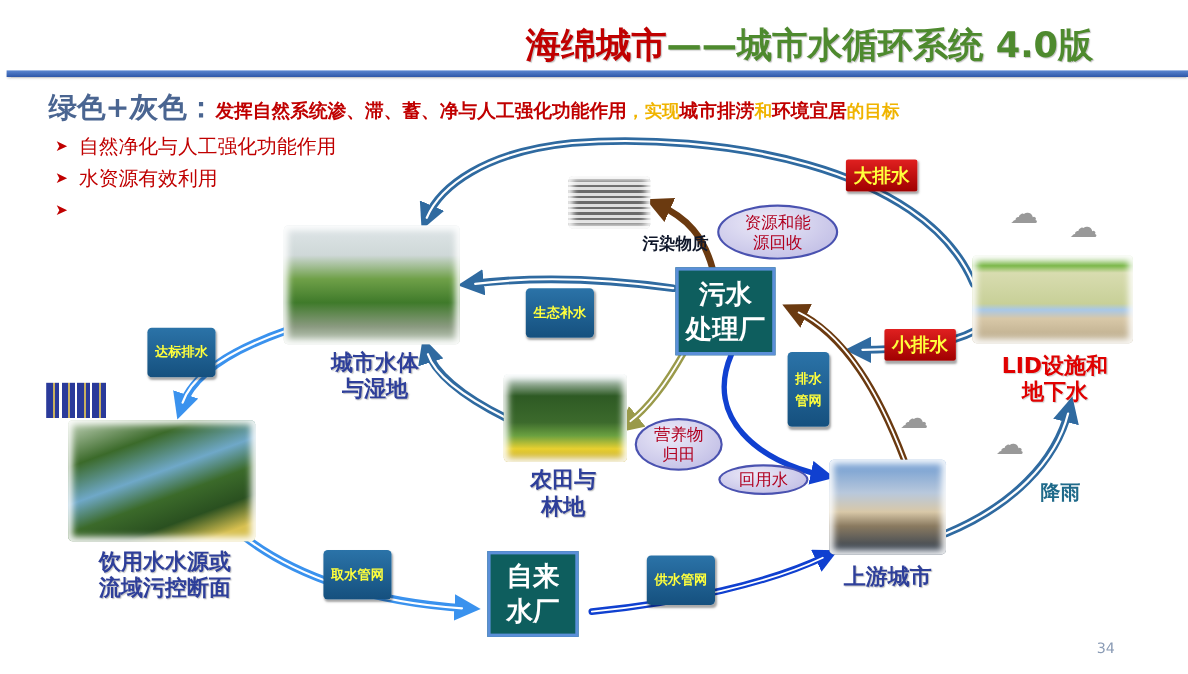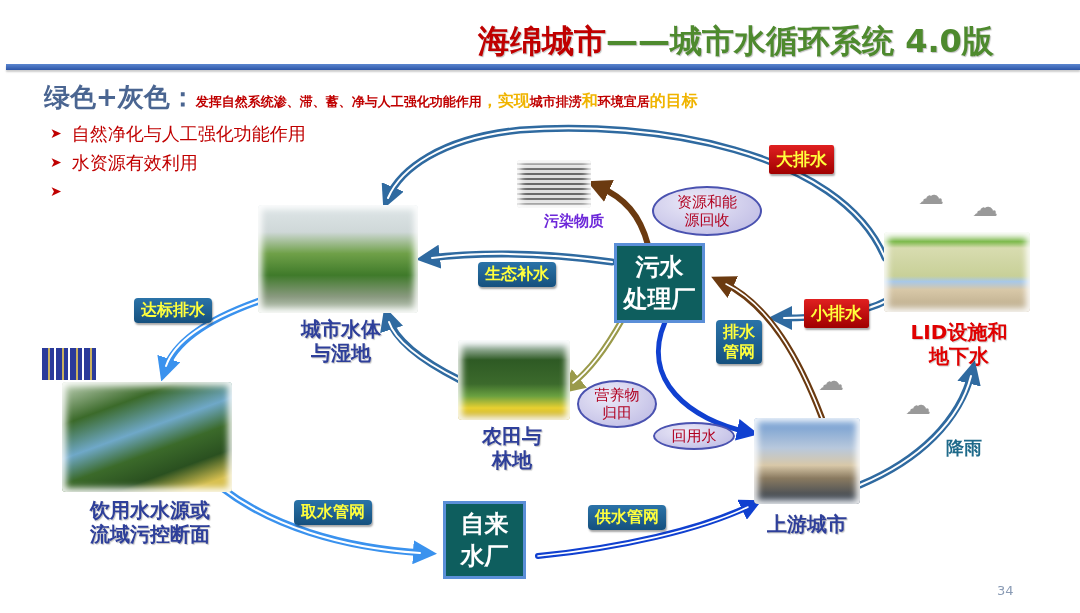--- a/index.html
+++ b/index.html
@@ -4,28 +4,28 @@
 <style>
   html,body{margin:0;padding:0;background:#fff;}
   body{width:1080px;height:613px;position:relative;overflow:hidden;font-family:"DejaVu Sans","Liberation Sans",sans-serif;}
   .abs{position:absolute;}
   .title{left:478px;top:20px;font-size:32px;font-weight:bold;white-space:nowrap;text-shadow:1px 1px 1px rgba(0,0,0,0.25);letter-spacing:0px;}
   .title .t1{color:#c00000;}
   .title .t2{color:#4e8a2e;}
   .rule{left:6px;top:64px;width:1074px;height:6px;background:linear-gradient(#5b86d0,#2d56a8);box-shadow:0 2px 2px rgba(0,0,0,0.2);}
   .subtitle{left:44px;top:80px;font-size:24px;font-weight:bold;white-space:nowrap;}
   .subtitle .g{color:#4a6591;font-size:26px;}
-  .subtitle .r{color:#c00000;font-size:13px;}
+  .subtitle .r{color:#c00000;font-size:17px;}
   .subtitle .y{color:#f0b400;font-size:16px;}
   .bullets{left:50px;top:119px;font-size:18px;color:#c00000;line-height:29px;}
   .bullets .b{display:flex;align-items:center;}
   .bullets .arrow{font-size:14px;margin-right:10px;color:#c00000;}
   .photo{border-radius:4px;box-shadow:0 0 6px 4px rgba(255,255,255,0.9) inset;}
   .label-blue{color:#2e3f9a;font-weight:bold;font-size:20px;text-align:center;line-height:24px;text-shadow:1px 1px 1px rgba(0,0,0,0.25);}
-  .tag{background:linear-gradient(#2b73a8,#15507e);color:#ffff3c;font-weight:bold;font-size:16px;padding:2px 7px;border-radius:4px;box-shadow:1px 2px 2px rgba(0,0,0,0.35);white-space:nowrap;text-align:center;}
+  .tag{background:linear-gradient(#2b73a8,#15507e);color:#ffff3c;font-weight:bold;font-size:12px;padding:14px 7px;border-radius:4px;box-shadow:1px 2px 2px rgba(0,0,0,0.35);white-space:nowrap;text-align:center;}
   .tag-red{background:linear-gradient(#e02020,#a00000);color:#ffff3c;font-weight:bold;font-size:17px;padding:3px 7px;border-radius:2px;box-shadow:1px 2px 2px rgba(0,0,0,0.35);white-space:nowrap;}
   .box{background:#0e5e5e;border:3px solid #5b8fd8;color:#fff;font-weight:bold;text-align:center;box-sizing:border-box;display:flex;align-items:center;justify-content:center;font-size:24px;line-height:32px;}
   .oval{background:radial-gradient(ellipse at 40% 30%,#eceaf8,#b9b6e2);border:2px solid #4a52b0;border-radius:50%;color:#b00020;font-weight:normal;text-align:center;display:flex;align-items:center;justify-content:center;font-size:15px;line-height:18px;box-sizing:border-box;}
   .pagenum{left:997px;top:583px;font-size:13px;color:#8a9bb5;}
   .cloud{font-size:26px;color:#999;}
 </style>
 </head>
 <body>
 
 <div class="abs title">
@@ -125,21 +125,21 @@
 
 <div class="abs label-blue" style="left:286px;top:317px;width:110px;white-space:pre-line;">城市水体
 与湿地</div>
 <div class="abs label-blue" style="left:462px;top:424px;width:100px;white-space:pre-line;">农田与
 林地</div>
 <div class="abs label-blue" style="left:60px;top:498px;width:180px;white-space:pre-line;">饮用水水源或
 流域污控断面</div>
 <div class="abs label-blue" style="left:752px;top:512px;width:110px;">上游城市</div>
 <div class="abs" style="left:898px;top:320px;width:122px;color:#e00000;font-weight:bold;font-size:20px;text-align:center;line-height:24px;white-space:pre-line;text-shadow:1px 1px 1px rgba(0,0,0,0.2);">LID设施和
 地下水</div>
-<div class="abs" style="left:544px;top:212px;color:#6d28d9;font-weight:bold;font-size:15px;white-space:nowrap;">污染物质</div>
+<div class="abs" style="left:584px;top:212px;color:#0f172a;font-weight:bold;font-size:15px;white-space:nowrap;">污染物质</div>
 
 <div class="abs box" style="left:614px;top:243px;width:91px;height:80px;white-space:pre-line;">污水
 处理厂</div>
 <div class="abs box" style="left:443px;top:501px;width:83px;height:78px;white-space:pre-line;">自来
 水厂</div>
 
 <div class="abs tag-red" style="left:769px;top:145px;">大排水</div>
 <div class="abs tag-red" style="left:804px;top:272px;margin-top:27px;">小排水</div>
 
 <div class="abs tag" style="left:478px;top:262px;">生态补水</div>

